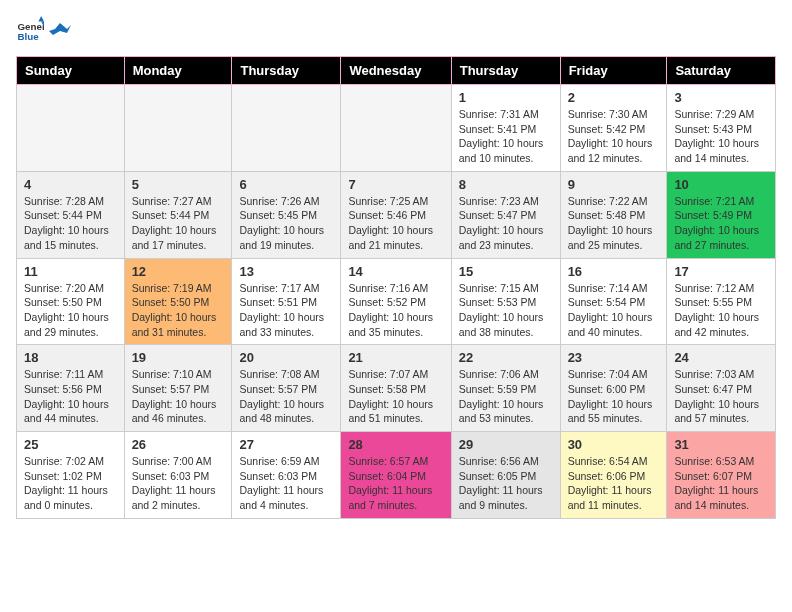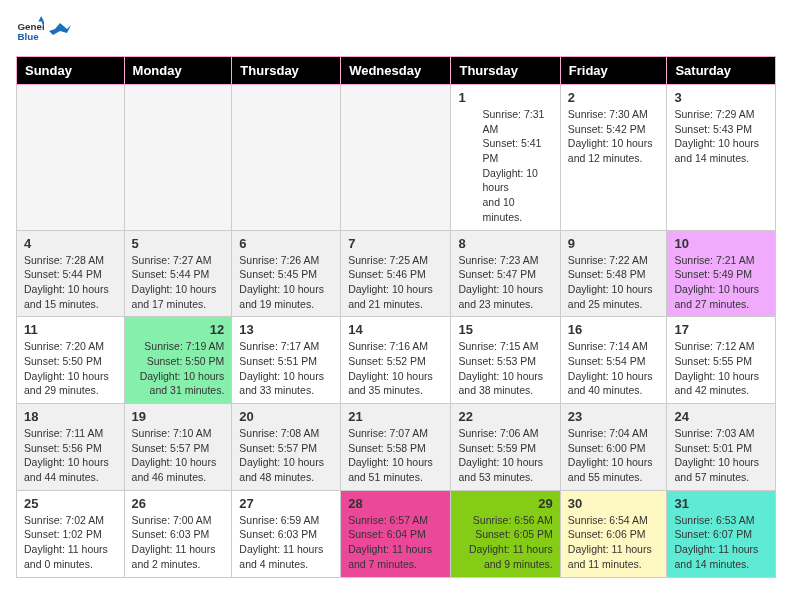--- a/index.html
+++ b/index.html
@@ -121,21 +121,21 @@
       </tr>
   </thead>
   <tbody id="calendar-body">
   <tr>
         <td class="empty-cell"></td>
         <td class="empty-cell"></td>
         <td class="empty-cell"></td>
         <td class="empty-cell"></td>
         <td style="background: rgb(255, 255, 255);">
           <span class="day-number">1</span>
-          <div class="day-info" style="white-space: pre-line; margin-left: 24px;">Sunrise: 7:31 AM
+          <div class="day-info" style="white-space: pre-line;">Sunrise: 7:31 AM
 Sunset: 5:41 PM
 Daylight: 10 hours
 and 10 minutes.</div>
         </td>
         <td style="background: rgb(255, 255, 255);">
           <span class="day-number">2</span>
           <div class="day-info" style="white-space: pre-line;">Sunrise: 7:30 AM
 Sunset: 5:42 PM
 Daylight: 10 hours
 and 12 minutes.</div>
@@ -184,37 +184,37 @@
 Daylight: 10 hours
 and 23 minutes.</div>
         </td>
         <td style="background: rgb(240, 240, 240);">
           <span class="day-number">9</span>
           <div class="day-info" style="white-space: pre-line;">Sunrise: 7:22 AM
 Sunset: 5:48 PM
 Daylight: 10 hours
 and 25 minutes.</div>
         </td>
-        <td style="background: #f0abfc;">
+        <td style="background: #22c55e;">
           <span class="day-number">10</span>
           <div class="day-info" style="white-space: pre-line;">Sunrise: 7:21 AM
 Sunset: 5:49 PM
 Daylight: 10 hours
 and 27 minutes.</div>
         </td>
       </tr>
       <tr>
         <td style="background: rgb(255, 255, 255);">
           <span class="day-number">11</span>
           <div class="day-info" style="white-space: pre-line;">Sunrise: 7:20 AM
 Sunset: 5:50 PM
 Daylight: 10 hours
 and 29 minutes.</div>
         </td>
-        <td style="background: #86efac; text-align: right;">
+        <td style="background: #fdba74;">
           <span class="day-number">12</span>
           <div class="day-info" style="white-space: pre-line;">Sunrise: 7:19 AM
 Sunset: 5:50 PM
 Daylight: 10 hours
 and 31 minutes.</div>
         </td>
         <td style="background: rgb(255, 255, 255);">
           <span class="day-number">13</span>
           <div class="day-info" style="white-space: pre-line;">Sunrise: 7:17 AM
 Sunset: 5:51 PM
@@ -289,21 +289,21 @@
         <td style="background: rgb(240, 240, 240);">
           <span class="day-number">23</span>
           <div class="day-info" style="white-space: pre-line;">Sunrise: 7:04 AM
 Sunset: 6:00 PM
 Daylight: 10 hours
 and 55 minutes.</div>
         </td>
         <td style="background: rgb(240, 240, 240);">
           <span class="day-number">24</span>
           <div class="day-info" style="white-space: pre-line;">Sunrise: 7:03 AM
-Sunset: 5:01 PM
+Sunset: 6:47 PM
 Daylight: 10 hours
 and 57 minutes.</div>
         </td>
       </tr>
       <tr>
         <td style="background: rgb(255, 255, 255);">
           <span class="day-number">25</span>
           <div class="day-info" style="white-space: pre-line;">Sunrise: 7:02 AM
 Sunset: 1:02 PM
 Daylight: 11 hours
@@ -323,35 +323,35 @@
 Daylight: 11 hours
 and 4 minutes.</div>
         </td>
         <td style="background: #ec4899;">
           <span class="day-number">28</span>
           <div class="day-info" style="white-space: pre-line;">Sunrise: 6:57 AM
 Sunset: 6:04 PM
 Daylight: 11 hours
 and 7 minutes.</div>
         </td>
-        <td style="background: #84cc16; text-align: right;">
+        <td style="background: #e5e5e5;">
           <span class="day-number">29</span>
           <div class="day-info" style="white-space: pre-line;">Sunrise: 6:56 AM
 Sunset: 6:05 PM
 Daylight: 11 hours
 and 9 minutes.</div>
         </td>
         <td style="background: #fef9c3;">
           <span class="day-number">30</span>
           <div class="day-info" style="white-space: pre-line;">Sunrise: 6:54 AM
 Sunset: 6:06 PM
 Daylight: 11 hours
 and 11 minutes.</div>
         </td>
-        <td style="background: #5eead4;">
+        <td style="background: #fca5a5;">
           <span class="day-number">31</span>
           <div class="day-info" style="white-space: pre-line;">Sunrise: 6:53 AM
 Sunset: 6:07 PM
 Daylight: 11 hours
 and 14 minutes.</div>
         </td>
       </tr>
     </tbody>
 </table>
 

